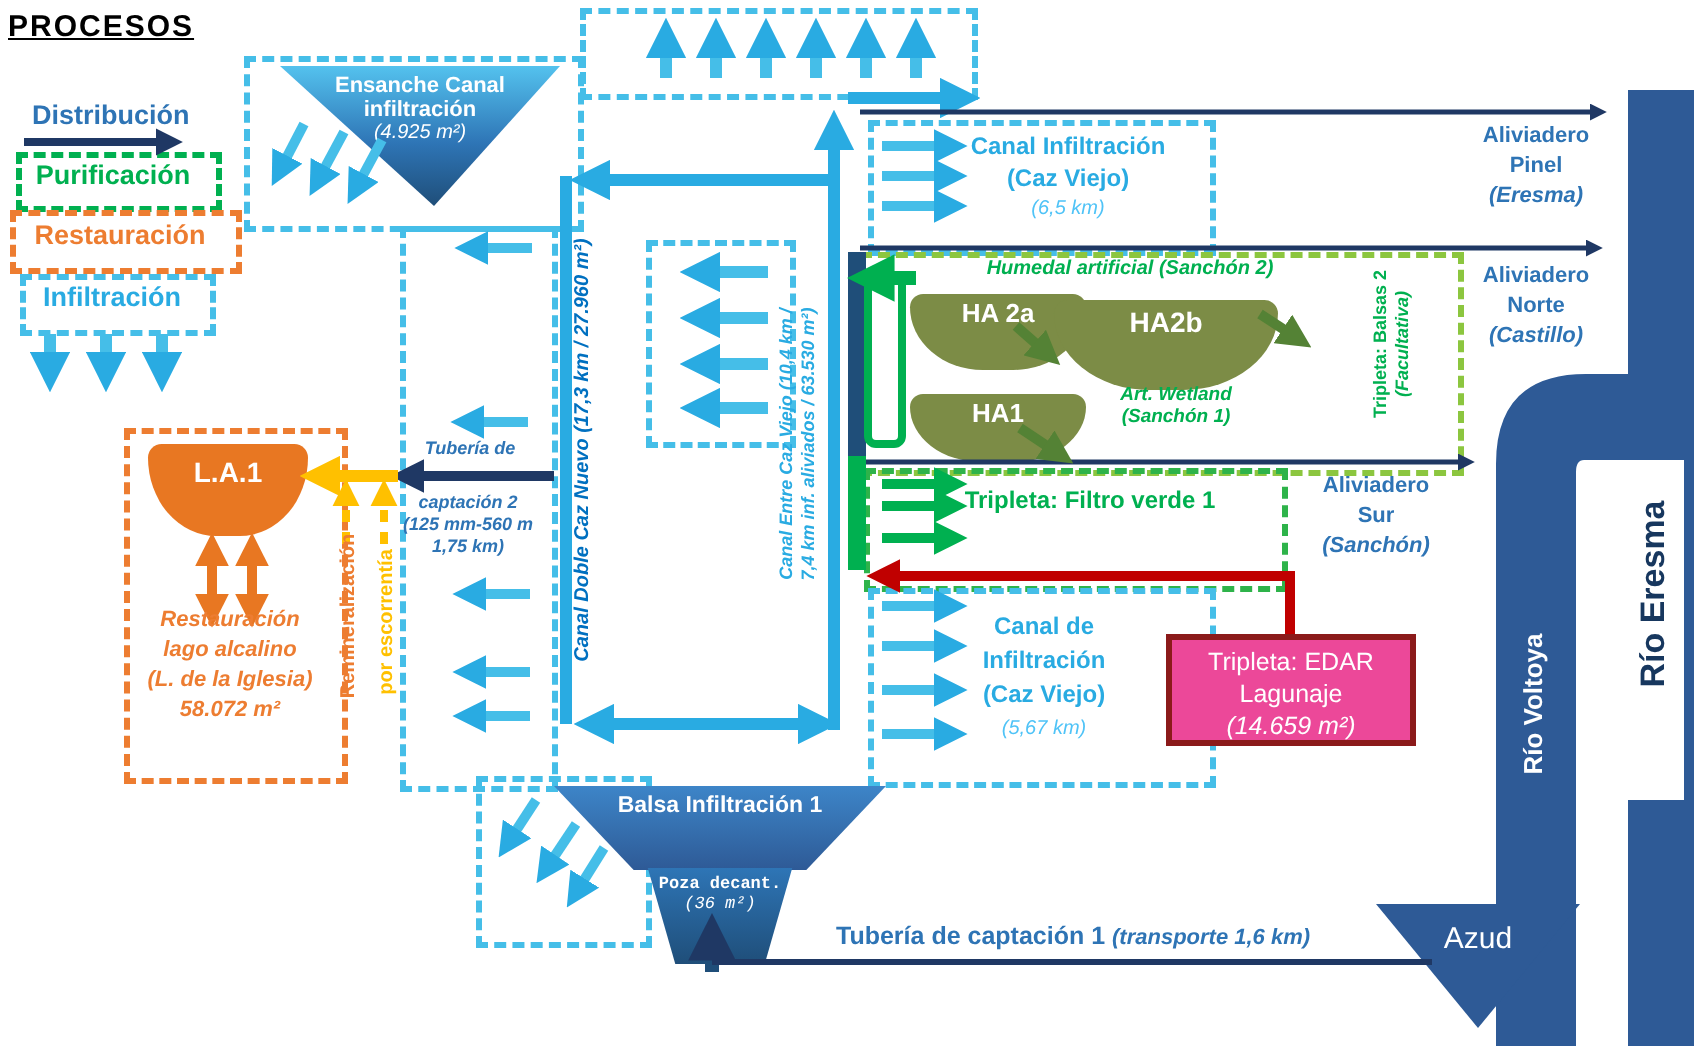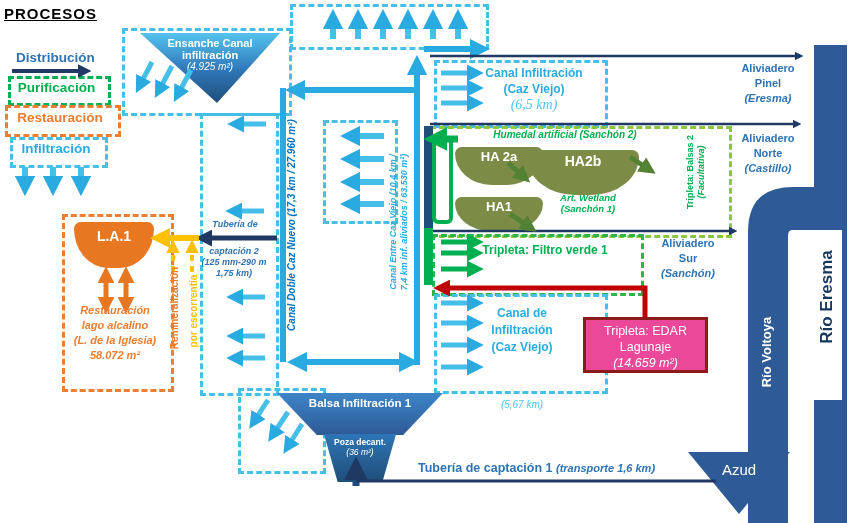--- a/index.html
+++ b/index.html
@@ -60,21 +60,21 @@
   <div class="abs z2 bowl" style="left:74px;top:222px;width:80px;height:40px;background:#E87722;font-size:14px;padding-top:6px;">
     <span>L.A.1</span>
   </div>
 
   <div class="abs z2" style="left:277px;top:393px;width:166px;height:42px;background:linear-gradient(180deg,#3D85C8,#2E5A96);clip-path:polygon(0 0,100% 0,76% 100%,24% 100%);">
     <div class="ctr b" style="color:#fff;font-size:11.5px;padding-top:4px;line-height:13px;">
       <div>Balsa Infiltración 1</div>
       <div class="it" style="font-size:10.5px;margin-top:25px;">(14.322 m²)</div>
     </div>
   </div>
-  <div class="abs z2" style="left:317px;top:434px;width:86px;height:48px;background:linear-gradient(180deg,#2E75B6,#1F4E79);clip-path:polygon(8% 0,92% 0,76% 100%,24% 100%);">
+  <div class="abs z2" style="left:317px;top:434px;width:86px;height:48px;background:linear-gradient(180deg,#2E75B6,#1F4E79);clip-path:polygon(8% 0,92% 0,76% 100%,24% 100%);font-family:Liberation Mono, monospace;">
     <div class="ctr" style="color:#fff;font-size:8.5px;padding-top:3px;line-height:10px;">
       <div class="b">Poza decant.</div>
       <div class="it">(36 m²)</div>
     </div>
   </div>
 
   <div class="abs z2 ctr" style="left:583px;top:317px;width:125px;height:56px;background:#ec4899;border:3px solid #8B1A1A;color:#fff;font-size:12.5px;line-height:16px;padding-top:3px;box-sizing:border-box;">
     <div>Tripleta: EDAR</div>
     <div>Lagunaje</div>
     <div class="it">(14.659 m²)</div>
@@ -230,21 +230,21 @@
 
   <div class="abs z4 rot b it" style="left:153px;top:218px;width:280px;height:14px;font-size:10px;color:#0070C0;">Canal Doble Caz Nuevo (17,3 km / 27.960 m²)</div>
   <div class="abs z4 rot b it" style="left:274px;top:211px;width:250px;height:22px;font-size:9px;color:#29ABE2;line-height:11px;">
     <div>Canal Entre Caz Viejo (10,4 km /</div>
       <div>7,4 km inf. aliviados / 63.530 m²)</div>
   </div>
 
   <div class="abs z4 ctr" style="left:468px;top:65px;width:132px;line-height:16px;">
     <div class="b cy" style="font-size:12px;">Canal Infiltración</div>
     <div class="b cy" style="font-size:12px;">(Caz Viejo)</div>
-    <div class="it" style="font-size:14px;color:#4FC3F7;font-family:Liberation Serif, serif;">(6,5 km)</div>
+    <div class="it" style="font-size:10px;color:#4FC3F7;">(6,5 km)</div>
   </div>
 
   <div class="abs z4 ctr b bl" style="left:728px;top:61px;width:80px;font-size:11px;line-height:15px;">
     <div>Aliviadero</div>
       <div>Pinel</div>
     <div class="it">(Eresma)</div>
   </div>
   <div class="abs z4 ctr b bl" style="left:728px;top:131px;width:80px;font-size:11px;line-height:15px;">
     <div>Aliviadero</div>
       <div>Norte</div>
@@ -267,32 +267,32 @@
   </div>
 
   <div class="abs z4 ctr" style="left:470px;top:243px;width:150px;line-height:15px;">
     <div class="b gr" style="font-size:12px;">Tripleta: Filtro verde 1</div>
   </div>
 
   <div class="abs z4 ctr" style="left:466px;top:305px;width:112px;line-height:17px;">
     <div class="b cy" style="font-size:12px;">Canal de</div>
     <div class="b cy" style="font-size:12px;">Infiltración</div>
     <div class="b cy" style="font-size:12px;">(Caz Viejo)</div>
-    <div class="it" style="font-size:10px;color:#4FC3F7;margin-top:40px;">(5,67 km)</div>
+    <div class="it" style="font-size:10px;color:#4FC3F7;">(5,67 km)</div>
   </div>
 
   <div class="abs z4" style="left:418px;top:461px;width:300px;font-size:12.5px;color:#2E74B5;">
     <span class="b">Tubería de captación 1</span>
     <span class="b it" style="font-size:11px;">(transporte 1,6 km)</span>
   </div>
 
   <div class="abs z4 ctr b it bl" style="left:198px;top:219px;width:74px;font-size:9px;">Tubería de</div>
   <div class="abs z4 ctr b it bl" style="left:194px;top:246px;width:80px;font-size:9px;line-height:11px;">
     <div>captación 2</div>
-      <div>(125 mm-290 m</div>
+      <div>(125 mm-560 m</div>
       <div>1,75 km)</div>
   </div>
 
   <div class="abs z4 ctr b it or" style="left:64px;top:303px;width:102px;font-size:11px;line-height:15px;">
     <div>Restauración</div>
       <div>lago alcalino</div>
       <div>(L. de la Iglesia)</div>
       <div>58.072 m²</div>
   </div>
 

